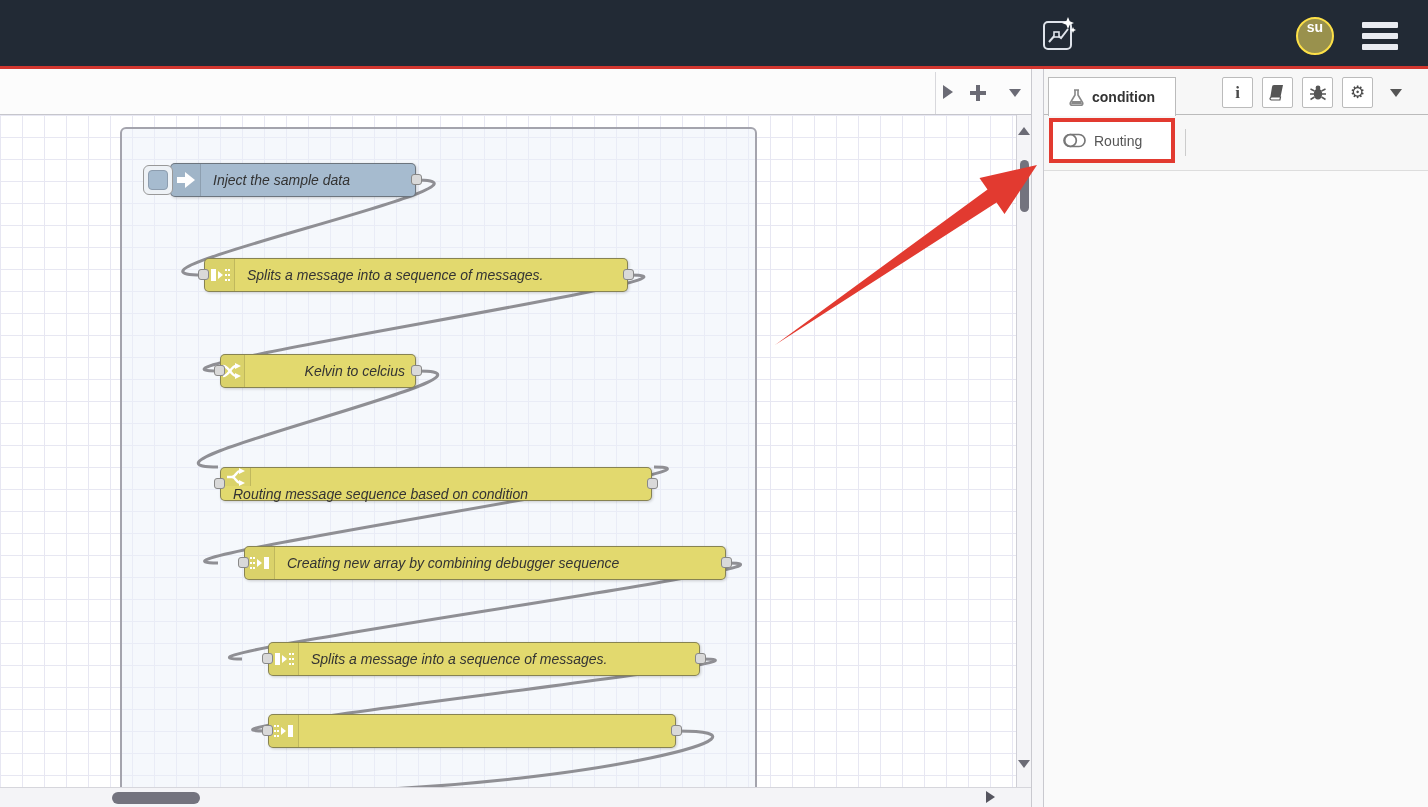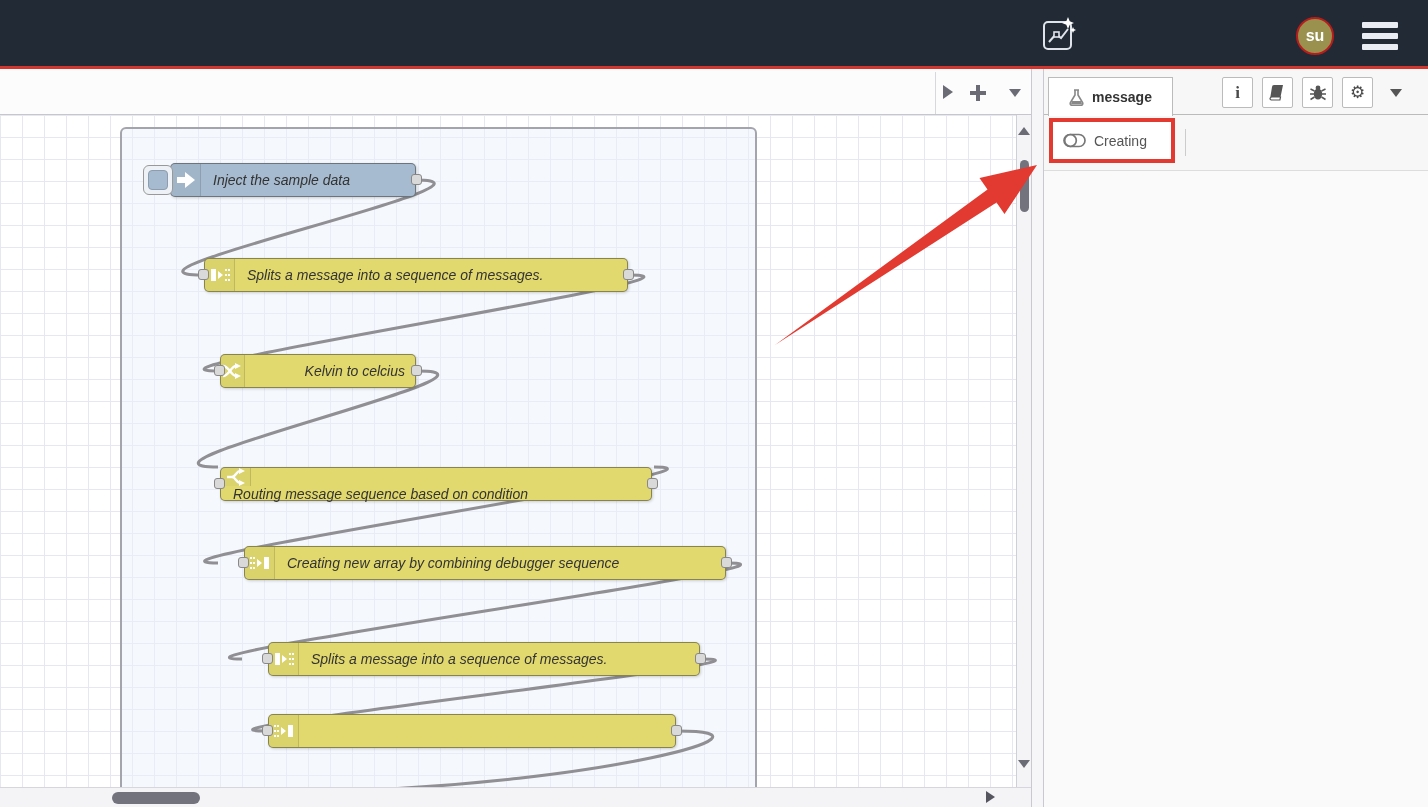--- a/index.html
+++ b/index.html
@@ -9,22 +9,22 @@
   
   .header { position:absolute; left:0; top:0; width:1428px; height:66px; background:#222a35; }
   .accent-line { position:absolute; left:0; top:66px; width:1428px; height:3px; background:#d3362f; }
   .ai-btn { position:absolute; left:1040px; top:15px; width:38px; height:38px; cursor:pointer; }
   .deploy-btn { position:absolute; left:1107px; top:20px; width:156px; height:33px; background:#323b47;
     border-radius:2px; display:flex; align-items:center; padding:0 10px; }
   .deploy-label { color:#79818c; font-size:16px; margin-left:14px; letter-spacing:.3px; }
   .deploy-chevron { margin-left:auto; width:0; height:0; border-left:6px solid transparent;
     border-right:6px solid transparent; border-top:7px solid #8b919b; }
   .avatar { position:absolute; left:1296px; top:17px; width:38px; height:38px; border-radius:50%;
-    background:#99914d; border:2px solid #b91c1c; color:#fff; font-weight:bold; font-size:16px;
-    display:flex; align-items:center; justify-content:center; cursor:pointer; }
+    background:#99914d; border:2px solid #fde047; color:#fff; font-weight:bold; font-size:14px;
+    display:flex; justify-content:center; cursor:pointer; }
   .hamburger { position:absolute; left:1362px; top:22px; width:36px; height:28px; cursor:pointer;
     display:flex; flex-direction:column; justify-content:space-between; }
   .hamburger span { display:block; width:36px; height:6px; background:#e9ecf2; border-radius:1px; }
 
   
   .tabstrip { position:absolute; left:0; top:69px; width:1031px; height:46px; background:#fcfcfc;
     border-bottom:1px solid #c6c6cc; }
   .tabstrip .sep { position:absolute; left:935px; top:3px; width:1px; height:42px; background:#d8d8dc; }
   .tri-right { width:0; height:0; border-top:7px solid transparent; border-bottom:7px solid transparent;
     border-left:10px solid #6b6b75; }
@@ -283,21 +283,21 @@
 
 <div class="splitter"></div>
 
 <div class="sidebar">
   <div class="sb-header">
     <div class="sb-tab">
       <svg width="15" height="17" viewBox="0 0 15 17">
         <path d="M5 1 h5 M6 1 v5 L1.5 13.5 A2 2 0 0 0 3.3 16.5 h8.4 a2 2 0 0 0 1.8-3 L9 6 V1" fill="none" stroke="#888" stroke-width="1.6"></path>
         <path d="M3.2 12 h8.6 l1 2.2 a1 1 0 0 1 -1 1.4 h-8.6 a1 1 0 0 1 -1-1.4 z" fill="#888"></path>
       </svg>
-      <span>message</span>
+      <span>condition</span>
     </div>
     <div class="sb-tools">
       <div class="sb-tool">
         <span class="glyph-i">i</span>
       </div>
       <div class="sb-tool">
         <svg width="17" height="17" viewBox="0 0 17 17">
           <path d="M3 3 a2 2 0 0 1 2-2 h9 l-2.5 12 h-8.5 a2 2 0 0 0 -2 2 z" fill="#555"></path>
           <path d="M1 15 a2 2 0 0 1 2-2 h8.5 l-.6 3 h-8 a2 2 0 0 1 -1.9-1 z" fill="none" stroke="#555" stroke-width="1.2"></path>
         </svg>
@@ -323,21 +323,21 @@
     </div>
   </div>
 
   <div class="sb-toolbar">
     <div class="hl-box">
       <div class="toggle-btn">
         <svg width="23" height="15" viewBox="0 0 23 15">
           <rect x="1" y="1.5" width="21" height="12" rx="6" fill="none" stroke="#777" stroke-width="1.7"></rect>
           <circle cx="7.5" cy="7.5" r="5.8" fill="#fff" stroke="#777" stroke-width="1.7"></circle>
         </svg>
-        <span>Creating</span>
+        <span>Routing</span>
       </div>
     </div>
     <div class="sb-divider"></div>
   </div>
 
   <div class="sb-content"></div>
 </div>
 
 <svg class="annotation" width="1428" height="807" viewBox="0 0 1428 807">
   <polygon points="775,345 987.5,189.5 979.5,177.9 1037,165 1004.5,214.1 996.5,202.6" fill="#e23a30"></polygon>

